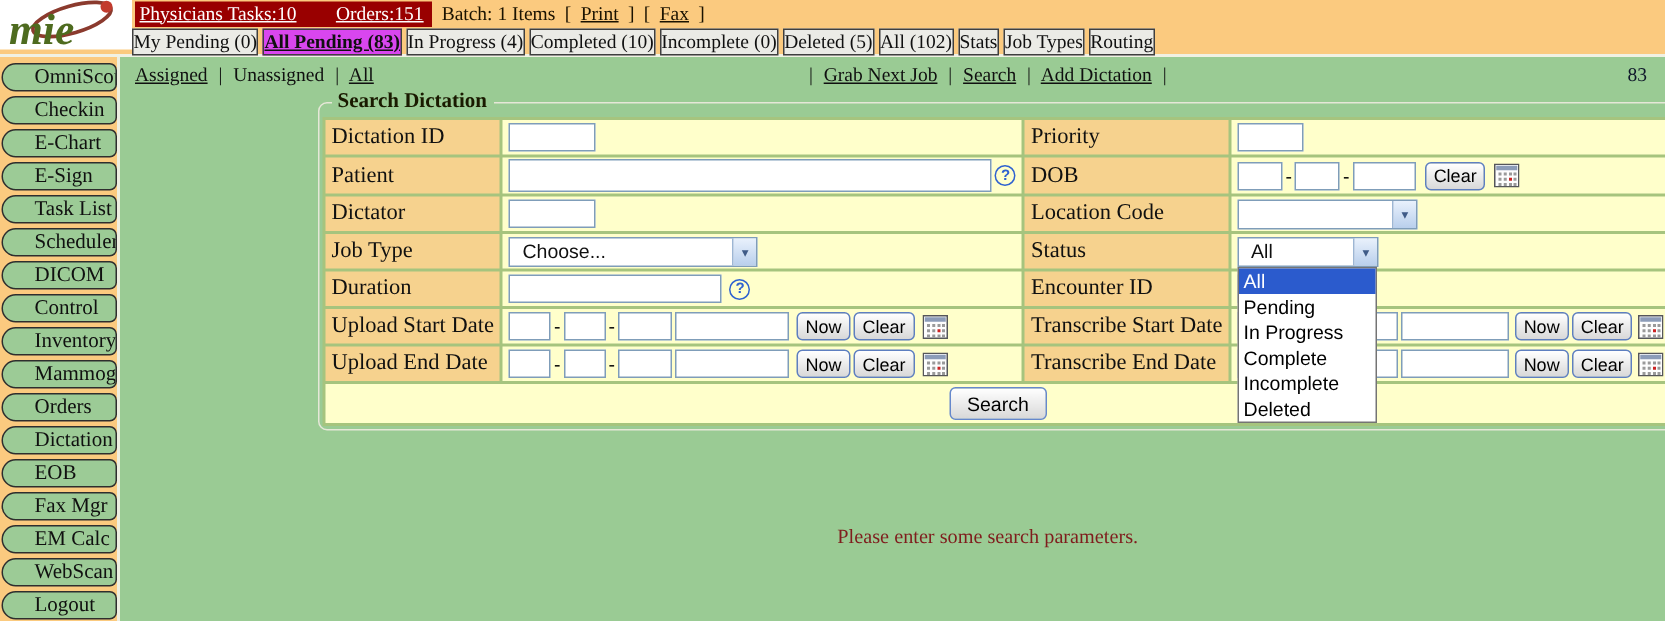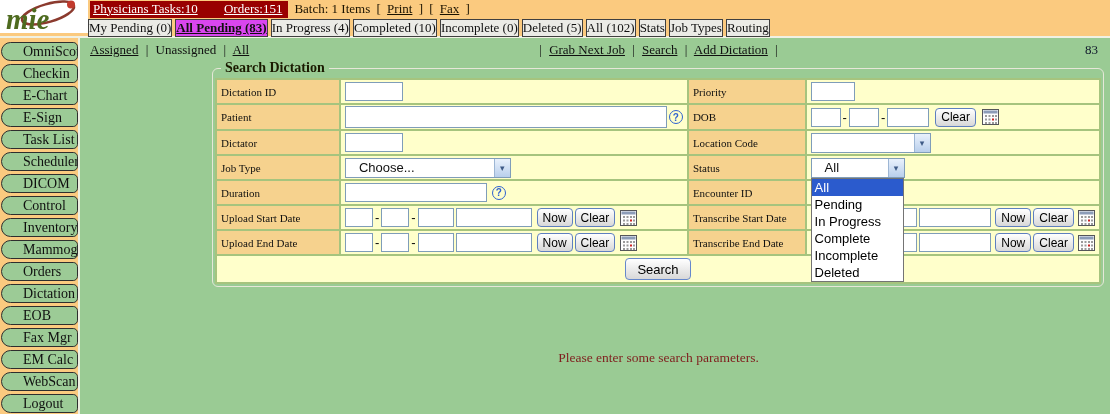--- a/index.html
+++ b/index.html
@@ -36,37 +36,37 @@
   .subnav-center { position:absolute; left:130px; top:3px; width:893px; text-align:center; white-space:nowrap; }
   .subnav-count { position:absolute; right:12px; top:3px; color:#0f172a; }
   .lnk { text-decoration:underline; cursor:pointer; }
   .sep { margin:0 4px; }
   
   fieldset { position:absolute; left:212px; top:60px; width:892px;
              border:1px solid #E6E7D8; border-radius:6px; padding:2px; background:transparent; }
   legend { font-weight:bold; font-size:14px; color:#1A1A00; padding:0 4px; margin-left:6px; }
   table.form { width:886px; border-spacing:2px; background:#A6C47E; }
   td { height:23px; padding:1px 4px; vertical-align:middle; }
-  td.lbl { background:#F6D28E; font-size:11px; white-space:nowrap; }
+  td.lbl { background:#F6D28E; font-size:15px; white-space:nowrap; }
   td.val { background:#FFFFCB; }
   .in { border:1px solid #7F9DB9; height:19px; background:#FFFFFF;
         font:13px "Liberation Sans", sans-serif; padding:0 2px; }
   .dgroup { display:flex; align-items:center; gap:2px; font:13px "Liberation Sans", sans-serif; }
   .dash { color:#000; }
   .btn { font:12px "Liberation Sans", sans-serif; color:#000; cursor:pointer;
          border:1px solid #5E7FC0; border-radius:4px; height:19px; padding:0 5px;
          background:linear-gradient(#FFFFFF,#D8D8D8); }
   .search-btn { font-size:13px; height:22px; padding:0 11px; border-color:#6688CC; }
   .help { display:inline-flex; align-items:center; justify-content:center; width:14px; height:14px;
           border:1px solid #2F62D0; border-radius:50%; color:#2F62D0; cursor:pointer;
           font:bold 10px "Liberation Sans", sans-serif; background:transparent; }
   .sel { display:inline-flex; position:relative; border:1px solid #7F9DB9; background:#FFFFFF;
          height:20px; vertical-align:middle; cursor:pointer; }
   .sel-text { flex:1; font:13px "Liberation Sans", sans-serif; line-height:18px;
-              padding-left:13px; overflow:hidden; white-space:nowrap; }
+              padding-left:8px; overflow:hidden; white-space:nowrap; }
   .sel-arrow { width:16px; background:linear-gradient(#E9F1FC,#B9CFEC); border-left:1px solid #9DB6D4;
                color:#3F5B87; font-size:9px; line-height:18px; text-align:center; }
   .dropdown { position:absolute; left:-1px; top:19px; width:93px; z-index:40;
               background:#FFFFFF; border:1px solid #747474;
               font:13px "Liberation Sans", sans-serif; }
   .opt { height:17px; line-height:17px; padding-left:3px; white-space:nowrap; color:#000; cursor:pointer; }
   .opt.selected { background:#2B5BCD; color:#FFFFFF; }
   .cal { cursor:pointer; flex:none; }
   .message { position:absolute; left:212px; top:350px; width:893px; text-align:center;
              font-size:13.5px; color:#7f1d1d; }

